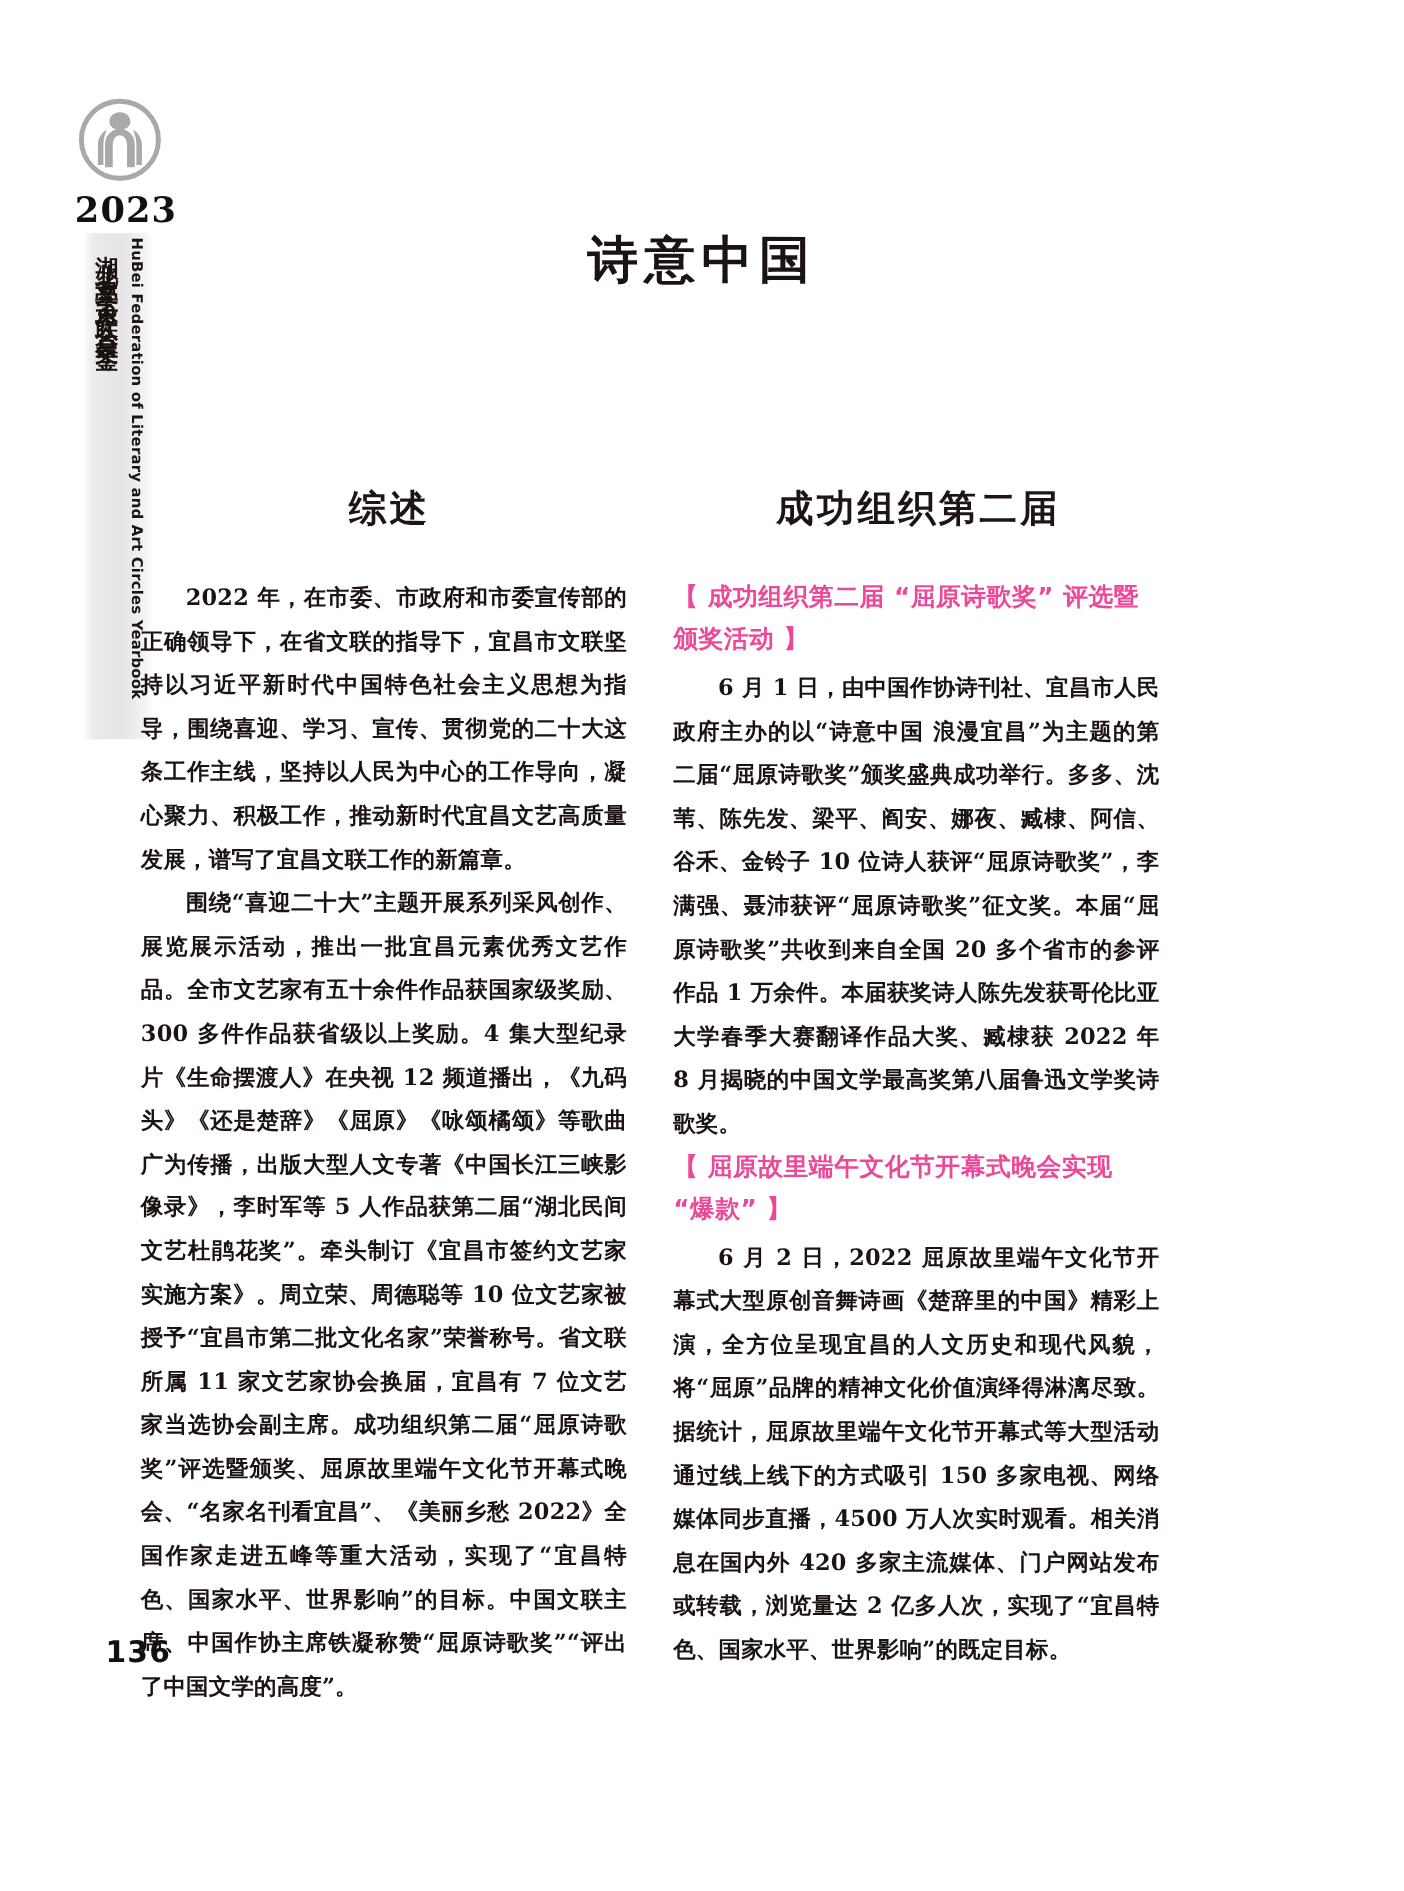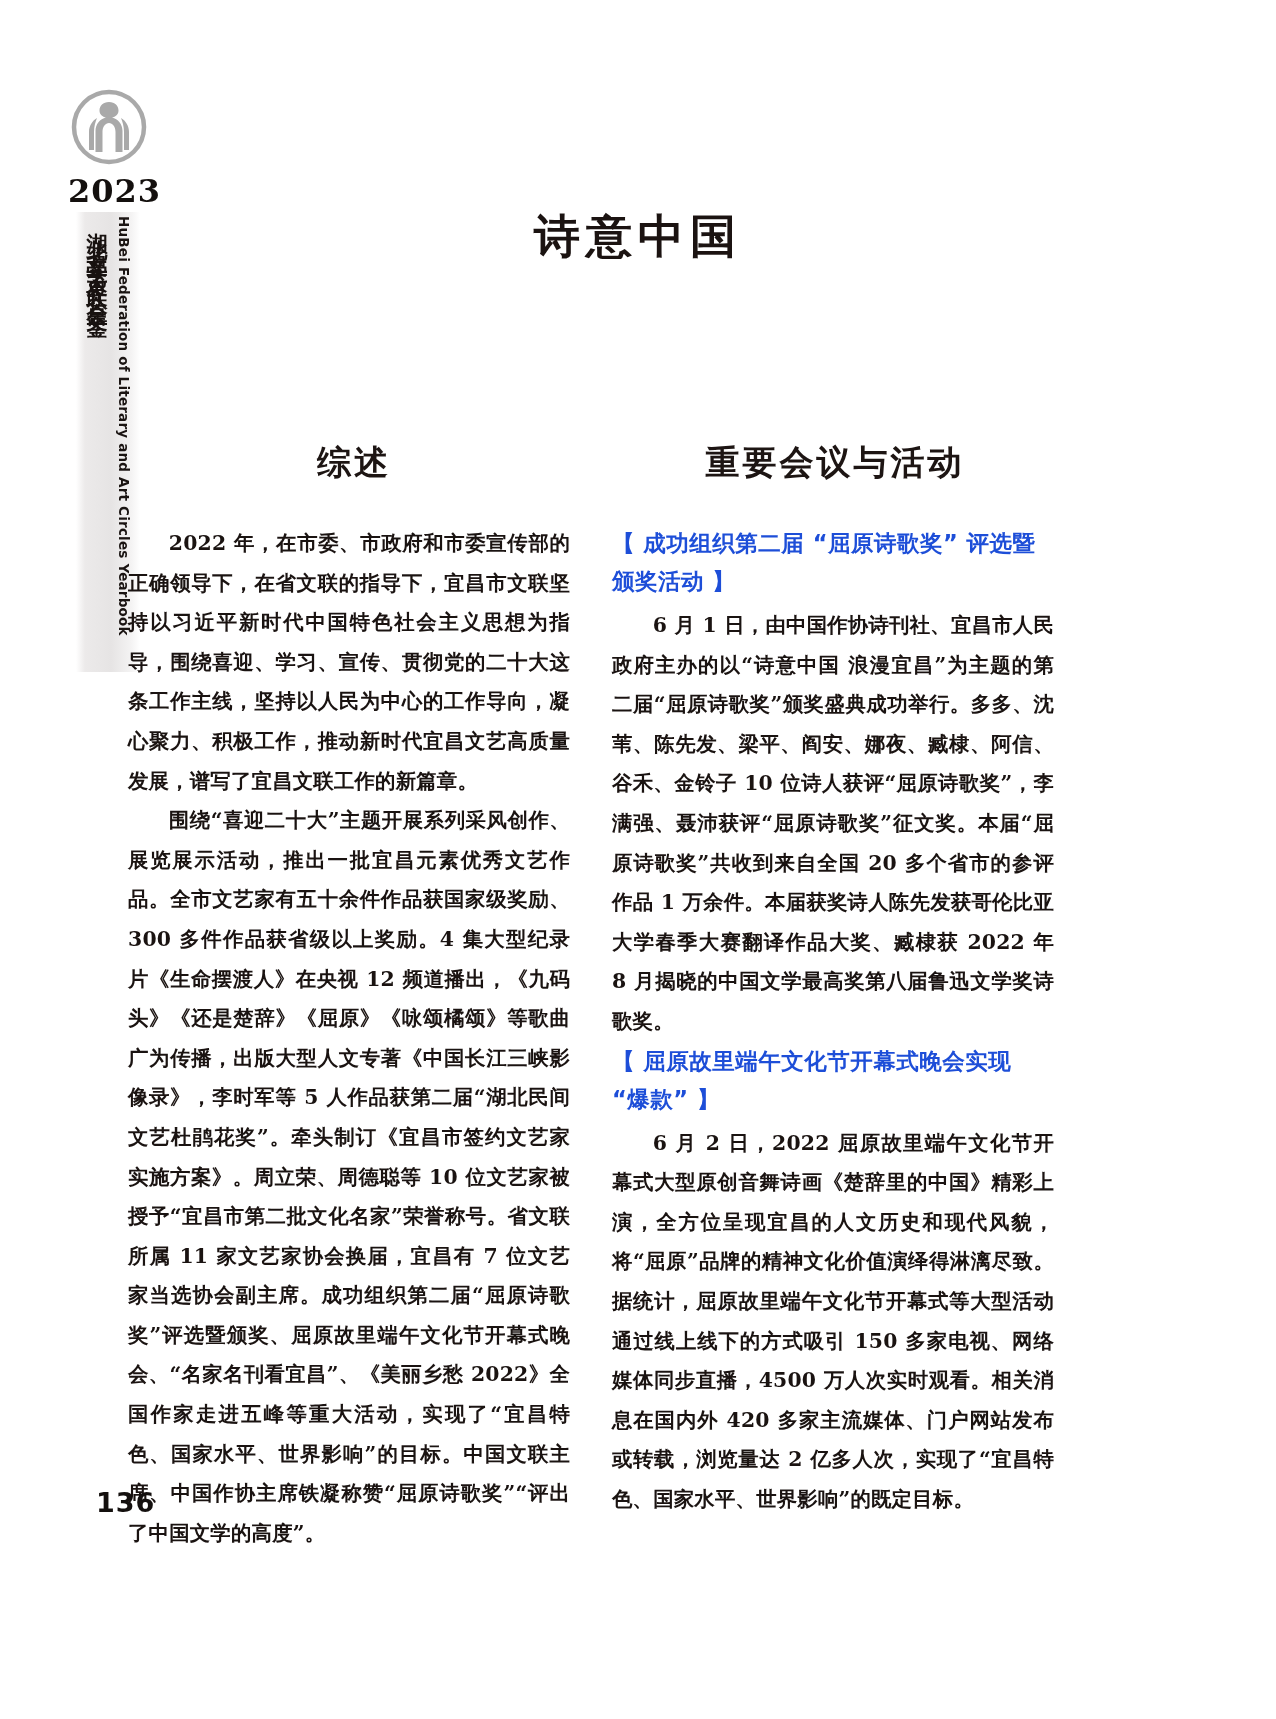--- a/index.html
+++ b/index.html
@@ -121,21 +121,21 @@
   }
   #col-left  .section-head { padding-left: 10px; }
   #col-right .section-head { padding-left: 4px; }
 
   .sub-head {
     font-family: "DejaVu Sans", "Liberation Sans", sans-serif;
     font-weight: bold;
     font-size: 22.5px;
     line-height: 38px;
     letter-spacing: 0.5px;
-    color: #1d4ed8;
+    color: #ec4899;
     margin: 26px 0 6px 0;
   }
   .sub-head:first-of-type { margin-top: 0; }
 
   p.body {
     margin: 0;
     font-family: "DejaVu Serif", "Liberation Serif", serif;
     font-weight: bold;
     font-size: 20.4px;
     line-height: 39.6px;
@@ -189,21 +189,21 @@
 
 <div id="columns">
 
   <div class="col" id="col-left">
     <div class="section-head">综述</div>
     <p class="body">2022 年，在市委、市政府和市委宣传部的正确领导下，在省文联的指导下，宜昌市文联坚持以习近平新时代中国特色社会主义思想为指导，围绕喜迎、学习、宣传、贯彻党的二十大这条工作主线，坚持以人民为中心的工作导向，凝心聚力、积极工作，推动新时代宜昌文艺高质量发展，谱写了宜昌文联工作的新篇章。</p>
     <p class="body">围绕“喜迎二十大”主题开展系列采风创作、展览展示活动，推出一批宜昌元素优秀文艺作品。全市文艺家有五十余件作品获国家级奖励、300 多件作品获省级以上奖励。4 集大型纪录片《生命摆渡人》在央视 12 频道播出，《九码头》《还是楚辞》《屈原》《咏颂橘颂》等歌曲广为传播，出版大型人文专著《中国长江三峡影像录》，李时军等 5 人作品获第二届“湖北民间文艺杜鹃花奖”。牵头制订《宜昌市签约文艺家实施方案》。周立荣、周德聪等 10 位文艺家被授予“宜昌市第二批文化名家”荣誉称号。省文联所属 11 家文艺家协会换届，宜昌有 7 位文艺家当选协会副主席。成功组织第二届“屈原诗歌奖”评选暨颁奖、屈原故里端午文化节开幕式晚会、“名家名刊看宜昌”、《美丽乡愁 2022》全国作家走进五峰等重大活动，实现了“宜昌特色、国家水平、世界影响”的目标。中国文联主席、中国作协主席铁凝称赞“屈原诗歌奖”“评出了中国文学的高度”。</p>
   </div>
 
   <div class="col" id="col-right">
-    <div class="section-head">重要会议与活动</div>
+    <div class="section-head">成功组织第二届</div>
 
     <div>
       <div class="sub-head">【 成功组织第二届 “屈原诗歌奖” 评选暨颁奖活动 】</div>
       <p class="body">6 月 1 日，由中国作协诗刊社、宜昌市人民政府主办的以“诗意中国 浪漫宜昌”为主题的第二届“屈原诗歌奖”颁奖盛典成功举行。多多、沈苇、陈先发、梁平、阎安、娜夜、臧棣、阿信、谷禾、金铃子 10 位诗人获评“屈原诗歌奖”，李满强、聂沛获评“屈原诗歌奖”征文奖。本届“屈原诗歌奖”共收到来自全国 20 多个省市的参评作品 1 万余件。本届获奖诗人陈先发获哥伦比亚大学春季大赛翻译作品大奖、臧棣获 2022 年 8 月揭晓的中国文学最高奖第八届鲁迅文学奖诗歌奖。</p>
     </div>
 
     <div>
       <div class="sub-head">【 屈原故里端午文化节开幕式晚会实现 “爆款” 】</div>
       <p class="body">6 月 2 日，2022 屈原故里端午文化节开幕式大型原创音舞诗画《楚辞里的中国》精彩上演，全方位呈现宜昌的人文历史和现代风貌，将“屈原”品牌的精神文化价值演绎得淋漓尽致。据统计，屈原故里端午文化节开幕式等大型活动通过线上线下的方式吸引 150 多家电视、网络媒体同步直播，4500 万人次实时观看。相关消息在国内外 420 多家主流媒体、门户网站发布或转载，浏览量达 2 亿多人次，实现了“宜昌特色、国家水平、世界影响”的既定目标。</p>
     </div>

